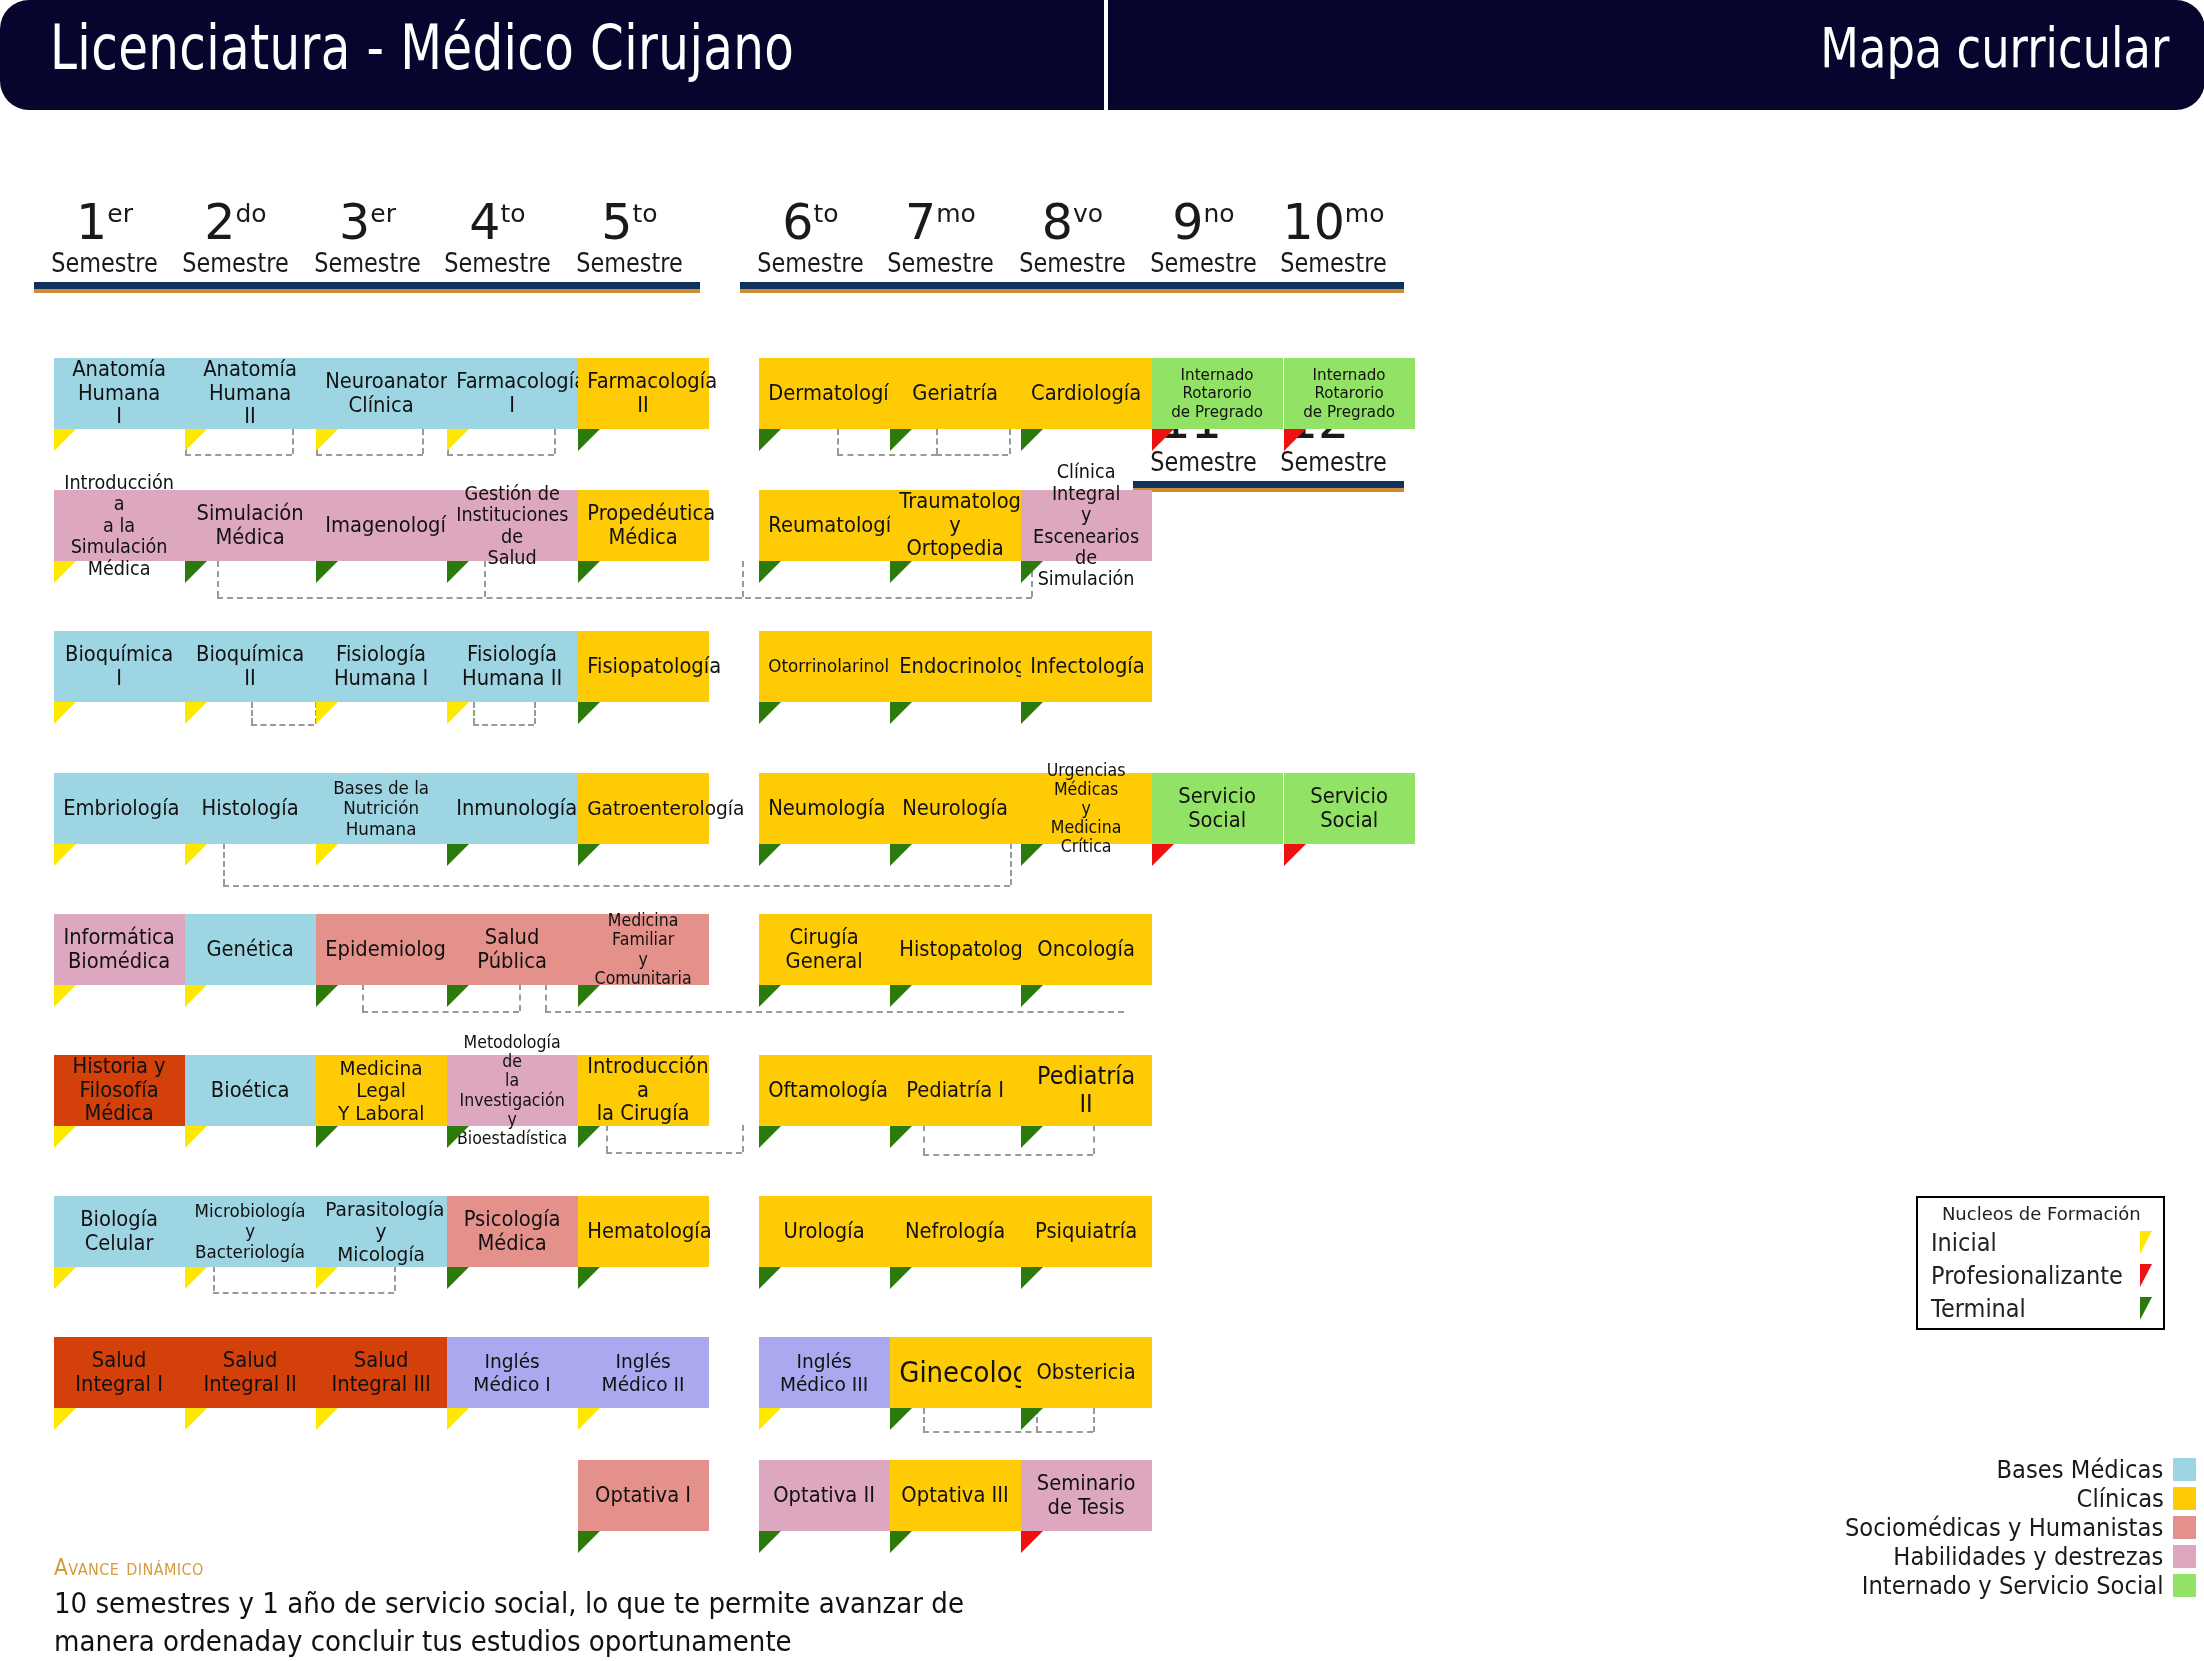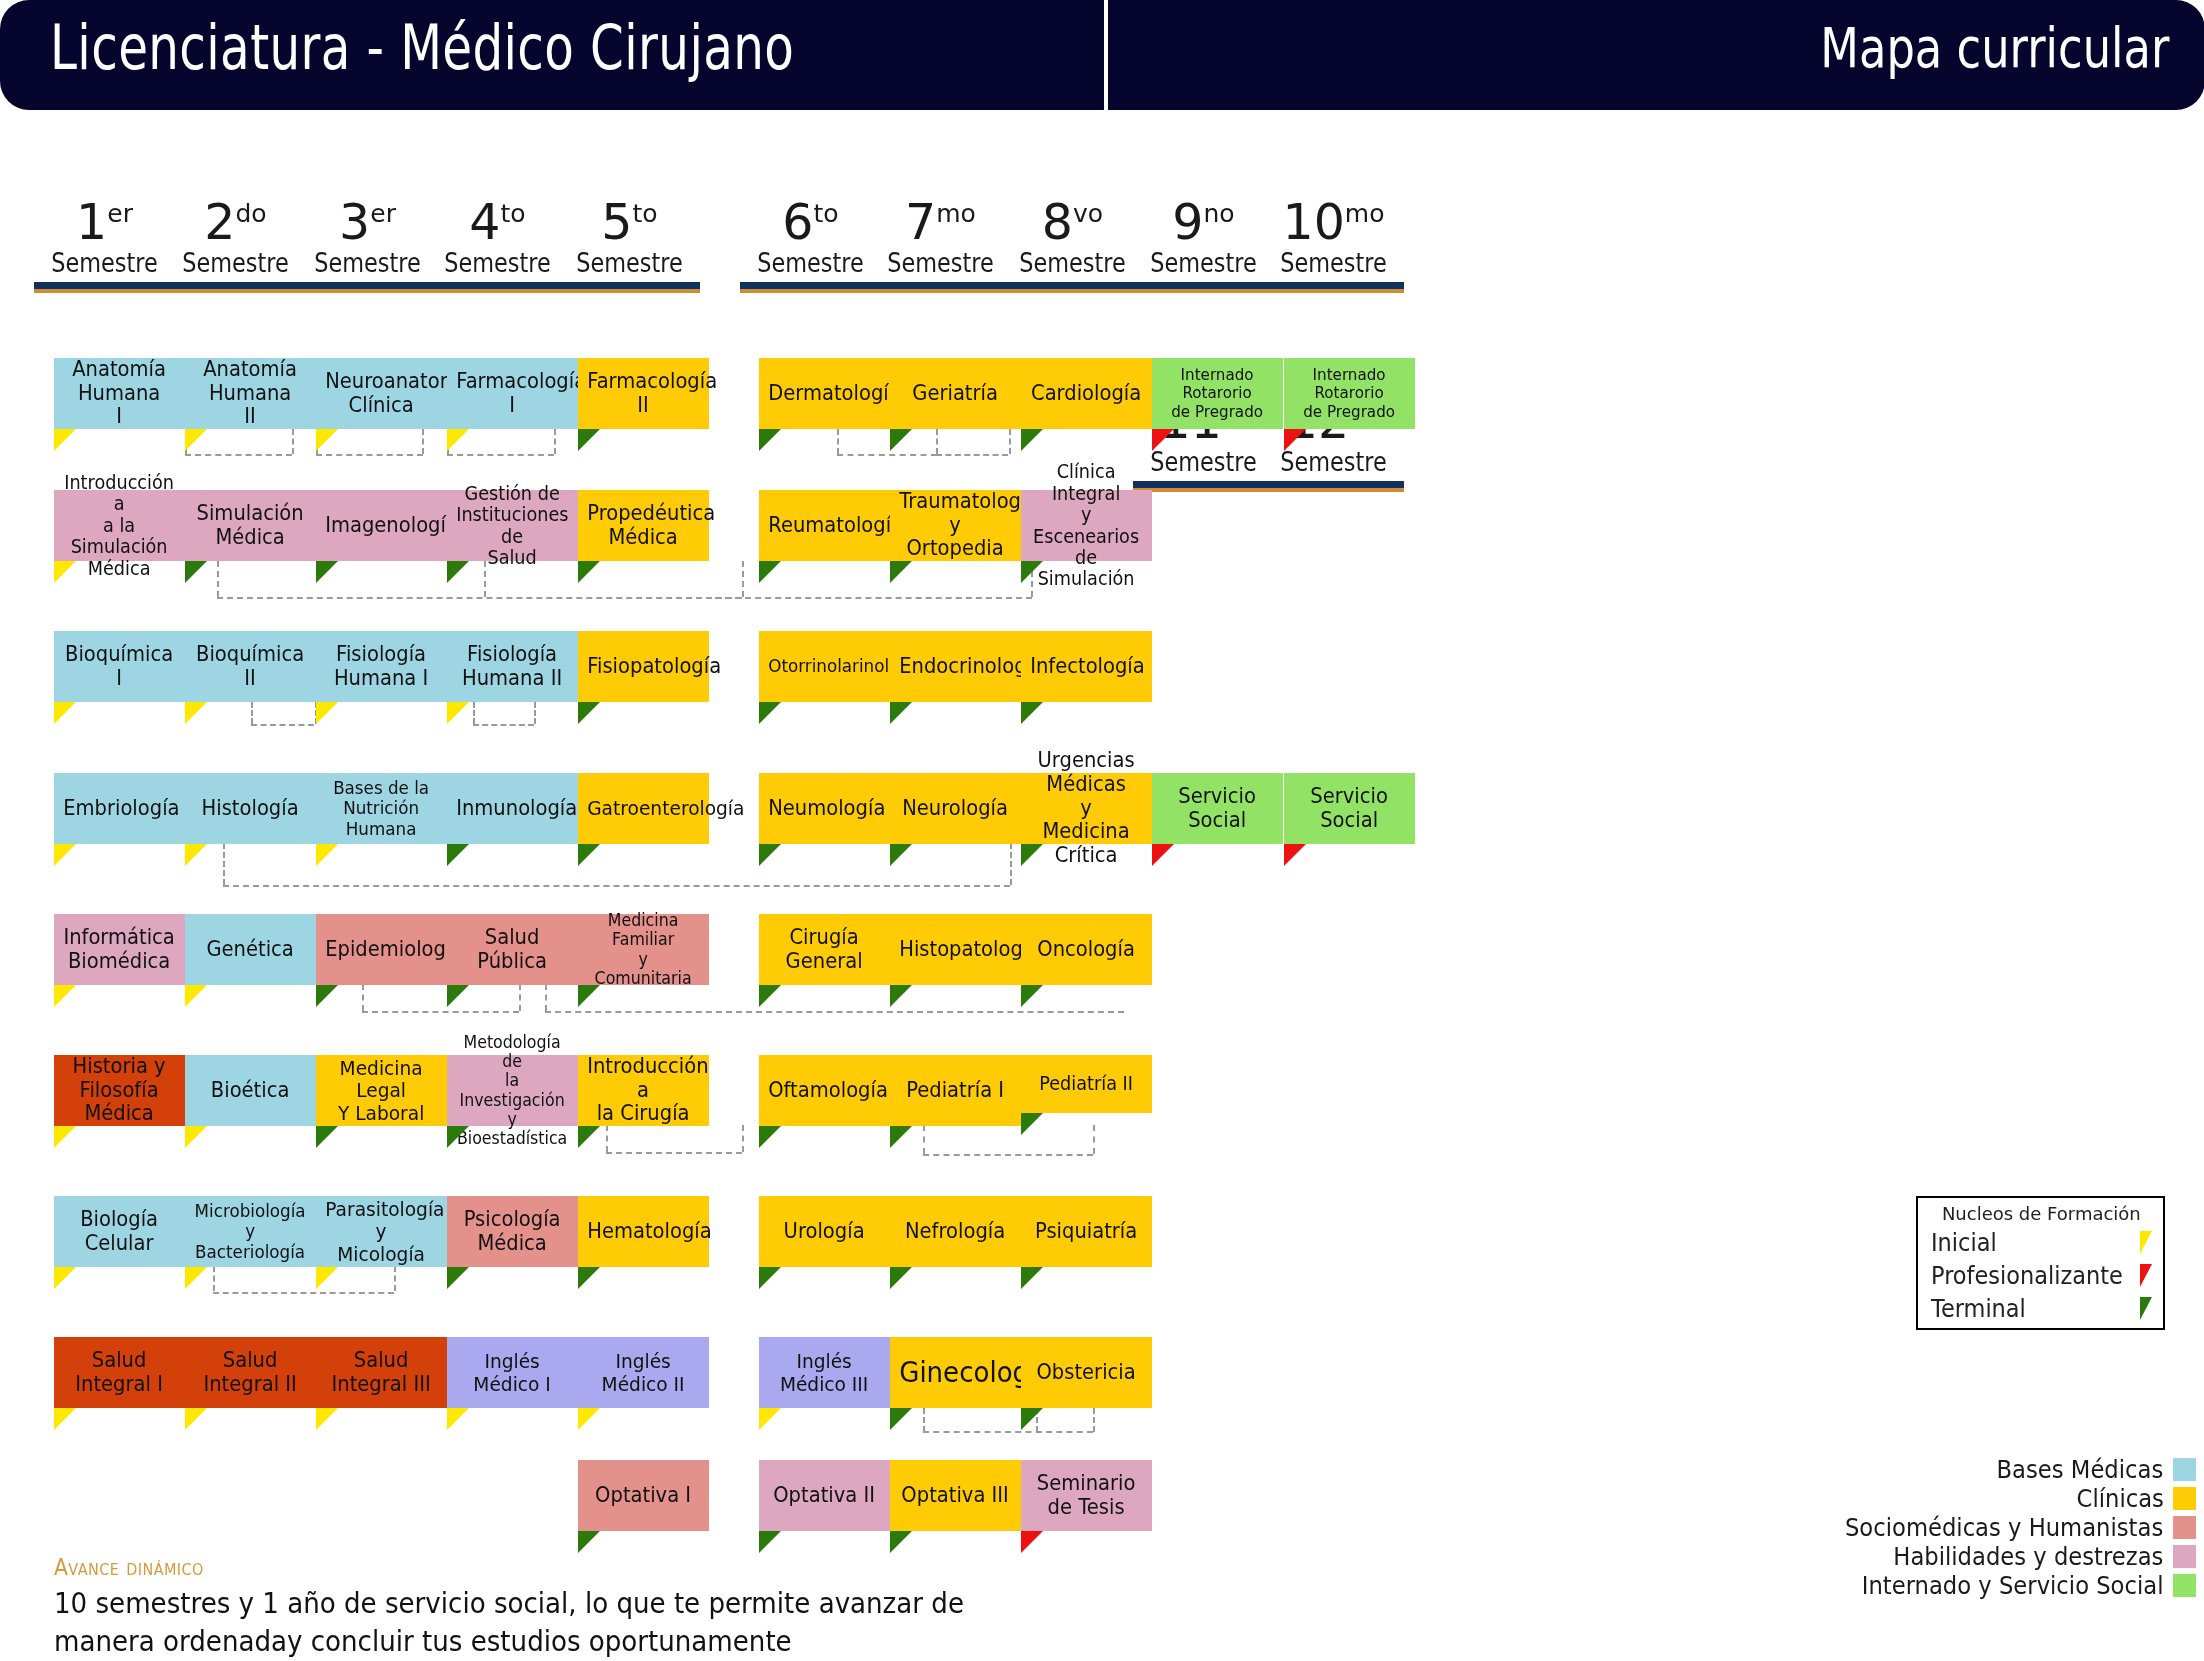--- a/index.html
+++ b/index.html
@@ -388,21 +388,21 @@
       <span class="flag terminal"></span>
     </div>
     <div class="course" style="left: 759px; top: 773px; width: 131px; height: 71px; background: rgb(255, 203, 5); font-size: 21px;">
       <span class="clabel">Neumología</span>
       <span class="flag terminal"></span>
     </div>
     <div class="course" style="left: 890px; top: 773px; width: 131px; height: 71px; background: rgb(255, 203, 5); font-size: 21px;">
       <span class="clabel">Neurología</span>
       <span class="flag terminal"></span>
     </div>
-    <div class="course" style="left: 1021px; top: 773px; width: 131px; height: 71px; background: rgb(255, 203, 5); font-size: 21px;">
+    <div class="course" style="left: 1021px; top: 773px; width: 131px; height: 71px; background: rgb(255, 203, 5); font-size: 17px;">
       <span class="clabel">Urgencias Médicas<br>y<br>Medicina Crítica</span>
       <span class="flag terminal"></span>
     </div>
     <div class="course" style="left: 1152px; top: 773px; width: 131px; height: 71px; background: rgb(146, 226, 101); font-size: 21px;">
       <span class="clabel">Servicio<br>Social</span>
       <span class="flag prof"></span>
     </div>
     <div class="course" style="left: 1284px; top: 773px; width: 131px; height: 71px; background: rgb(146, 226, 101); font-size: 21px;">
       <span class="clabel">Servicio<br>Social</span>
       <span class="flag prof"></span>
@@ -460,21 +460,21 @@
       <span class="flag terminal"></span>
     </div>
     <div class="course" style="left: 759px; top: 1055px; width: 131px; height: 71px; background: rgb(255, 203, 5); font-size: 21px;">
       <span class="clabel">Oftamología</span>
       <span class="flag terminal"></span>
     </div>
     <div class="course" style="left: 890px; top: 1055px; width: 131px; height: 71px; background: rgb(255, 203, 5); font-size: 21px;">
       <span class="clabel">Pediatría I</span>
       <span class="flag terminal"></span>
     </div>
-    <div class="course" style="left: 1021px; top: 1055px; width: 131px; height: 58px; background: rgb(255, 203, 5); font-size: 19px;">
+    <div class="course" style="left: 1021px; top: 1055px; width: 131px; height: 71px; background: rgb(255, 203, 5); font-size: 24px;">
       <span class="clabel">Pediatría II</span>
       <span class="flag terminal"></span>
     </div>
     <div class="course" style="left: 54px; top: 1196px; width: 131px; height: 71px; background: rgb(158, 213, 227); font-size: 21px;">
       <span class="clabel">Biología<br>Celular</span>
       <span class="flag inicial"></span>
     </div>
     <div class="course" style="left: 185px; top: 1196px; width: 131px; height: 71px; background: rgb(158, 213, 227); font-size: 18px;">
       <span class="clabel">Microbiología y<br>Bacteriología</span>
       <span class="flag inicial"></span>

